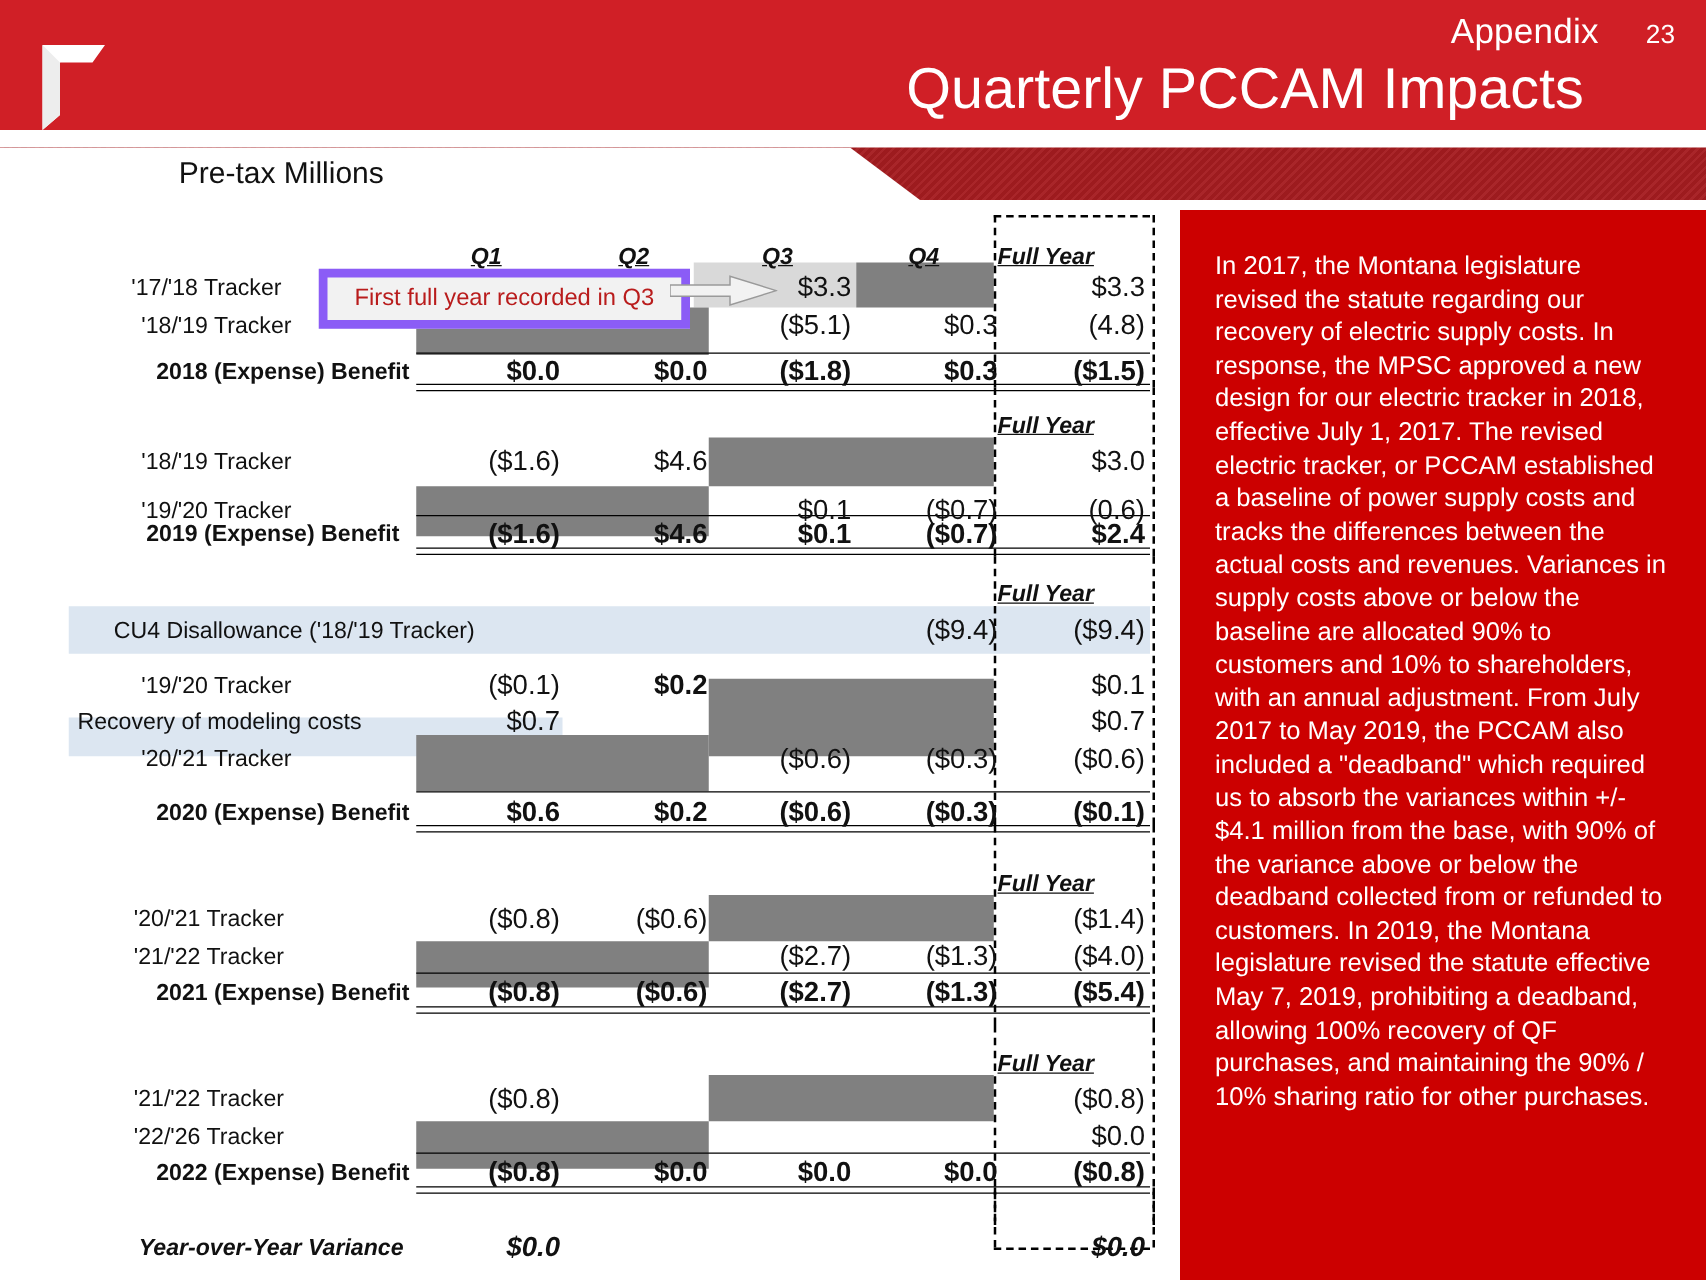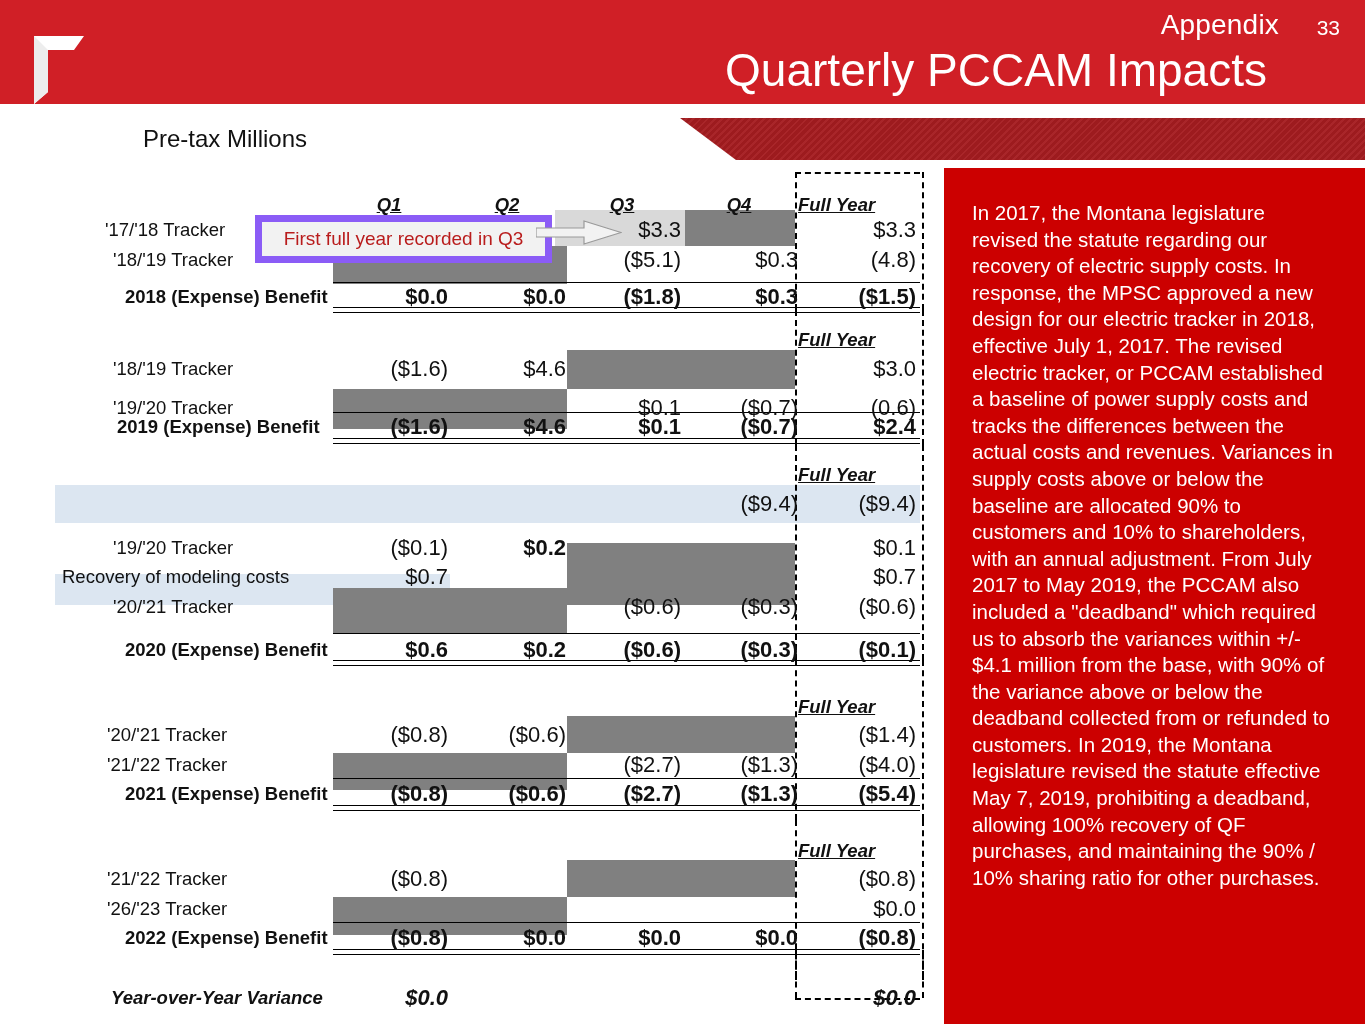--- a/index.html
+++ b/index.html
@@ -141,21 +141,21 @@
 </head>
 <body>
 
 <div id="header">
   <svg id="logo" viewBox="0 0 66 78">
     <polygon points="8,6 58,6 48,20 22,20 22,62 8,74" fill="#ffffff"></polygon>
     <polygon points="58,6 48,20 48,20 58,6" fill="#f4f4f4"></polygon>
     <polygon points="8,6 22,20 22,62 8,74" fill="#ededed"></polygon>
   </svg>
   <div id="appendix-label">Appendix</div>
-  <div id="slide-number">33</div>
+  <div id="slide-number">23</div>
   <div id="slide-title">Quarterly PCCAM Impacts</div>
 </div>
 
 <div id="subbanner"></div>
 <div id="subbanner-cut"></div>
 <div id="pretax-label">Pre-tax Millions</div>
 
 <div id="red-panel">
   <div id="red-panel-text">In 2017, the Montana legislature revised the statute regarding our recovery of electric supply costs. In response, the MPSC approved a new design for our electric tracker in 2018, effective July 1, 2017. The revised electric tracker, or PCCAM established a baseline of power supply costs and tracks the differences between the actual costs and revenues. Variances in supply costs above or below the baseline are allocated 90% to customers and 10% to shareholders, with an annual adjustment. From July 2017 to May 2019, the PCCAM also included a "deadband" which required us to absorb the variances within +/- $4.1 million from the base, with 90% of the variance above or below the deadband collected from or refunded to customers. In 2019, the Montana legislature revised the statute effective May 7, 2019, prohibiting a deadband, allowing 100% recovery of QF purchases, and maintaining the 90% / 10% sharing ratio for other purchases.</div>
 </div>
@@ -246,20 +246,21 @@
     <div class="cell q3 bold">$0.1</div>
     <div class="cell q4 bold">($0.7)</div>
     <div class="cell fy bold">$2.4</div>
   </div>
   <div class="rule-double" style="top:278px;"></div>
 
   <div class="row" style="top:300px;">
     <div class="fyhead">Full Year</div>
   </div>
   <div class="row layer-text" style="top:329px;">
+    <div class="rlabel" style="left:91px;">CU4 Disallowance ('18/'19 Tracker)</div>
     <div class="cell q4">($9.4)</div>
     <div class="cell fy">($9.4)</div>
   </div>
   <div class="row layer-text" style="top:373px;">
     <div class="rlabel" style="left:113px;">'19/'20 Tracker</div>
     <div class="cell q1">($0.1)</div>
     <div class="cell q2 bold">$0.2</div>
     <div class="cell fy">$0.1</div>
   </div>
   <div class="row layer-text" style="top:402px;">
@@ -312,21 +313,21 @@
 
   <div class="row" style="top:676px;">
     <div class="fyhead">Full Year</div>
   </div>
   <div class="row layer-text" style="top:704px;">
     <div class="rlabel" style="left:107px;">'21/'22 Tracker</div>
     <div class="cell q1">($0.8)</div>
     <div class="cell fy">($0.8)</div>
   </div>
   <div class="row layer-text" style="top:734px;">
-    <div class="rlabel" style="left:107px;">'26/'23 Tracker</div>
+    <div class="rlabel" style="left:107px;">'22/'26 Tracker</div>
     <div class="cell fy">$0.0</div>
   </div>
   <div class="rule-single" style="top:762px;"></div>
   <div class="row layer-text" style="top:763px;">
     <div class="rlabel" style="left:125px;font-weight:bold;">2022 (Expense) Benefit</div>
     <div class="cell q1 bold">($0.8)</div>
     <div class="cell q2 bold">$0.0</div>
     <div class="cell q3 bold">$0.0</div>
     <div class="cell q4 bold">$0.0</div>
     <div class="cell fy bold">($0.8)</div>

